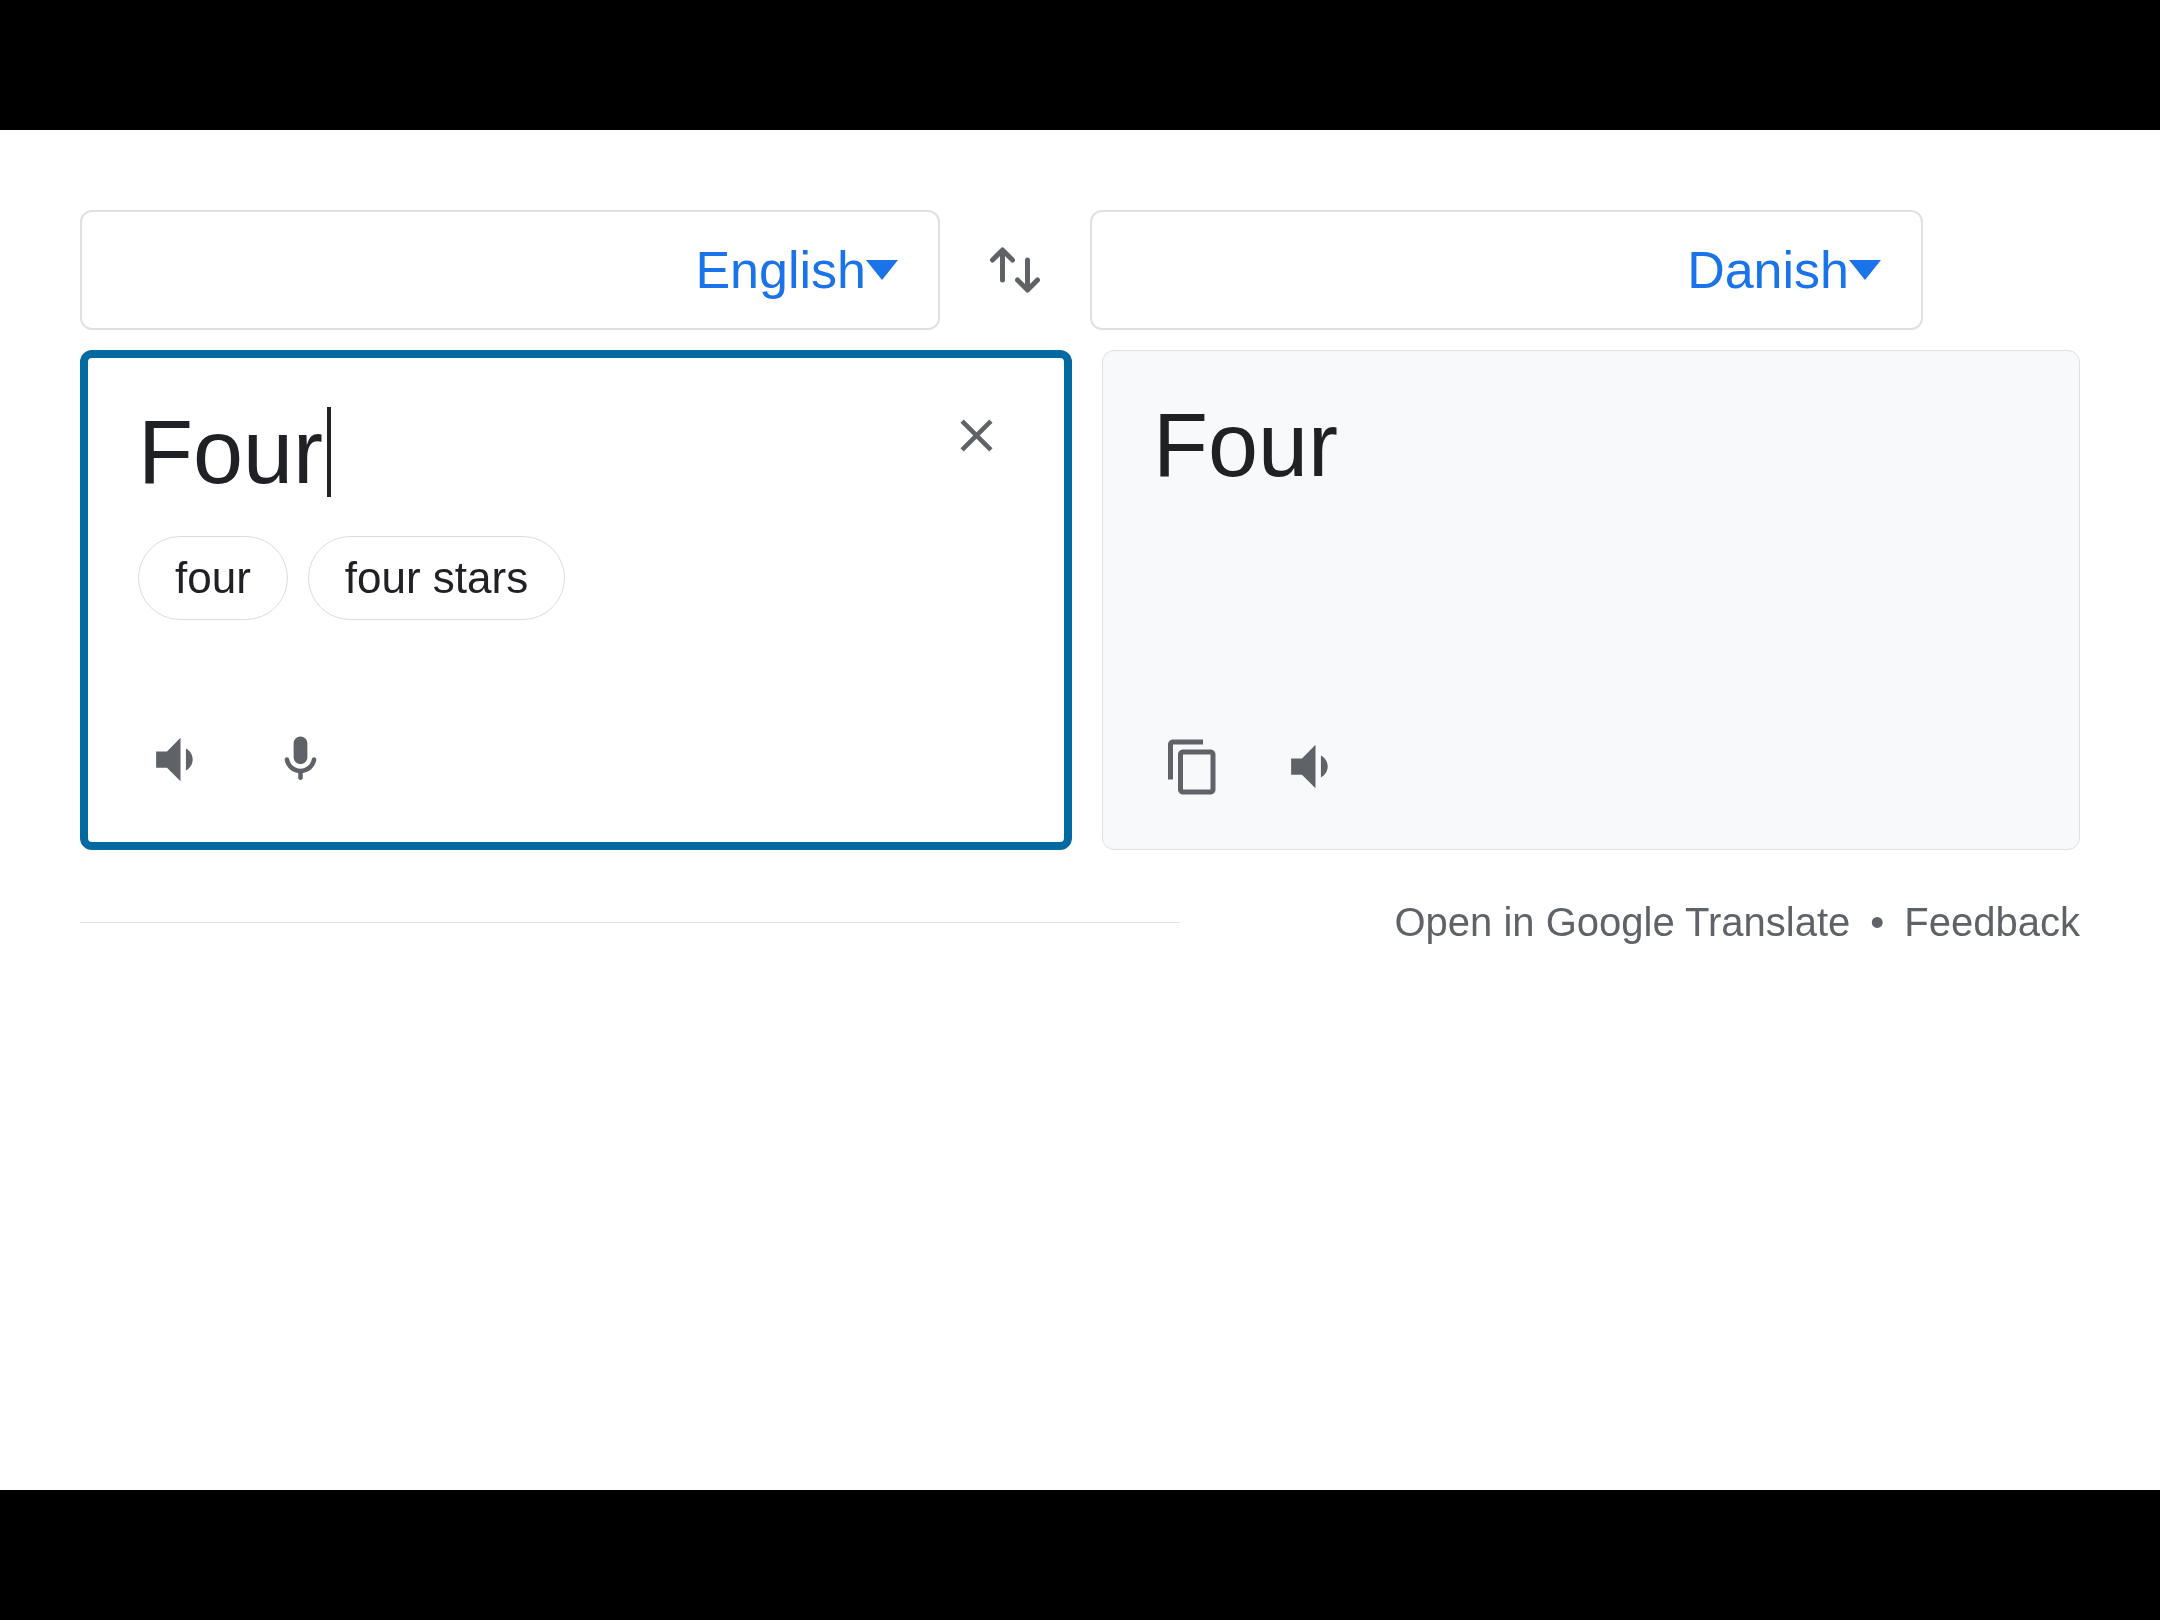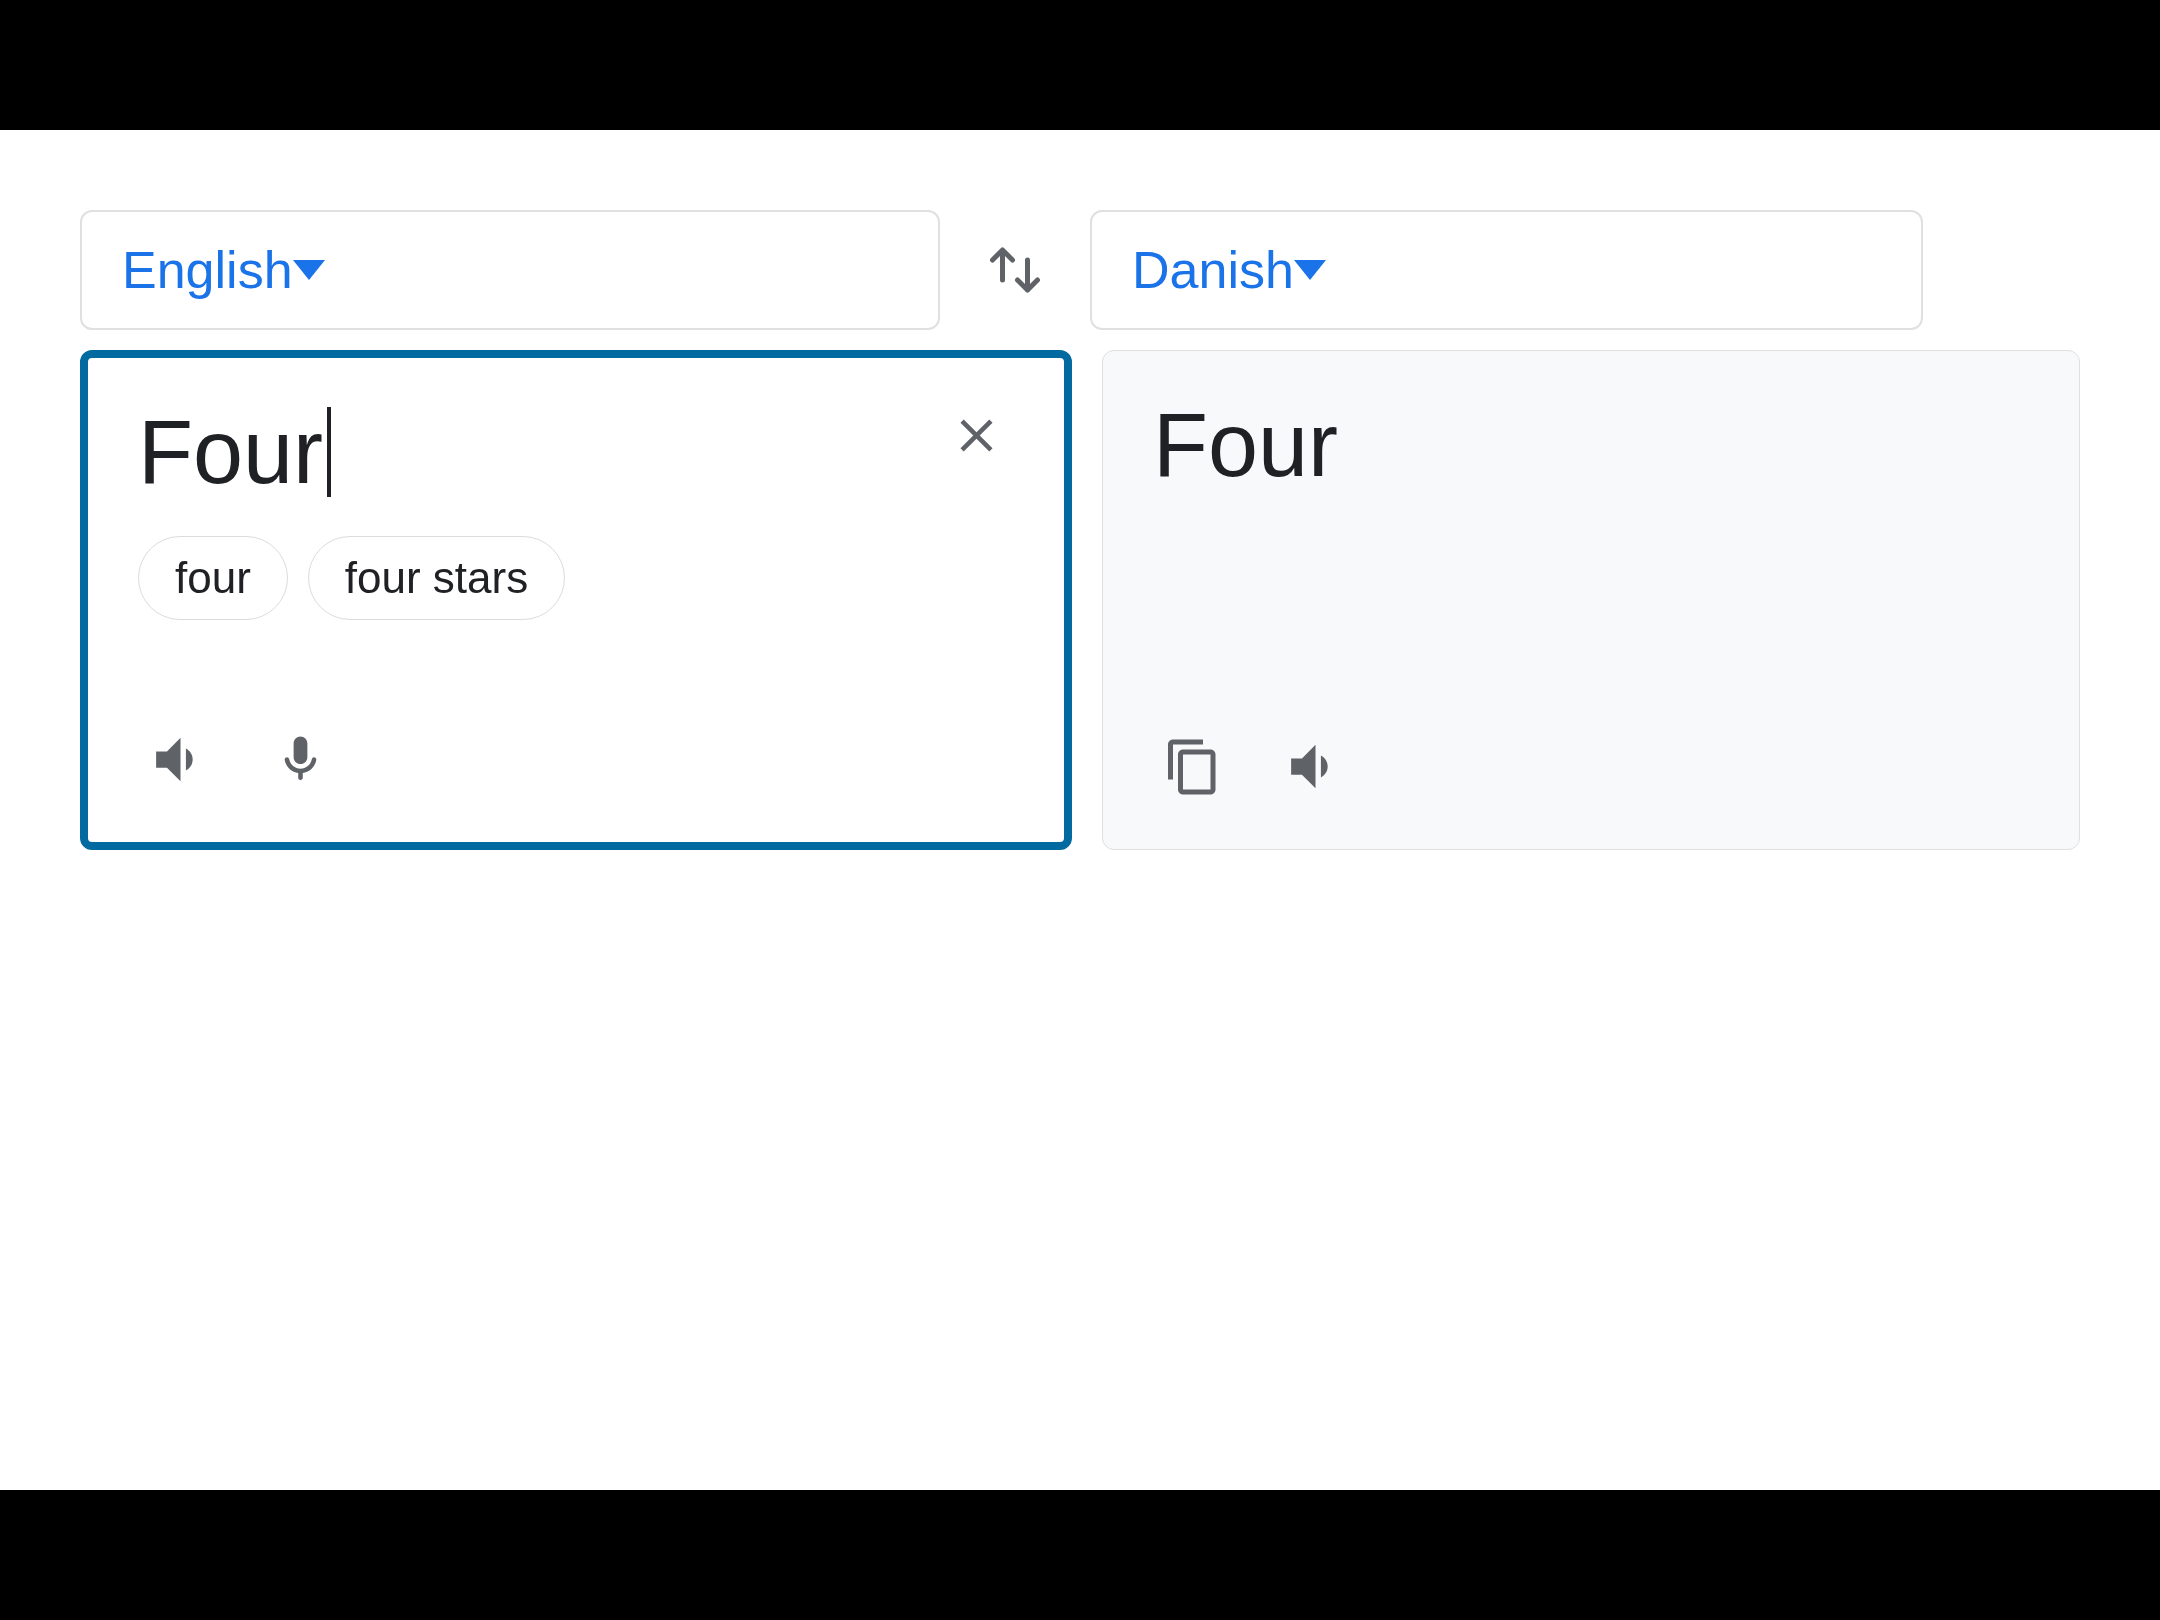--- a/index.html
+++ b/index.html
@@ -41,21 +41,21 @@
     .lang-selector-row {
       display: flex;
       align-items: center;
       gap: 30px;
       margin-bottom: 20px;
     }
 
     .lang-dropdown {
       display: flex;
       align-items: center;
-      justify-content: flex-start;
+      justify-content: flex-end;
       border: 2px solid #e0e0e0;
       border-radius: 12px;
       padding: 28px 40px;
       cursor: pointer;
       background: #fff;
     }
 
     .lang-dropdown-source {
       width: 860px;
     }
@@ -315,15 +315,23 @@
           </button>
           <button class="icon-btn">
             <svg width="65" height="65" viewBox="0 0 24 24" fill="#5f6368">
               <path d="M3 9v6h4l5 5V4L7 9H3zm13.5 3c0-1.77-1.02-3.29-2.5-4.03v8.05c1.48-.73 2.5-2.25 2.5-4.02z"></path>
             </svg>
           </button>
         </div>
       </div>
     </div>
 
+    <div class="divider-row">
+      <div class="divider-line"></div>
+      <div class="footer-links">
+        <a class="footer-link">Open in Google Translate</a>
+        <span class="footer-dot">•</span>
+        <a class="footer-link">Feedback</a>
+      </div>
+    </div>
 
   </div>
 </div>
 
 </body></html>

